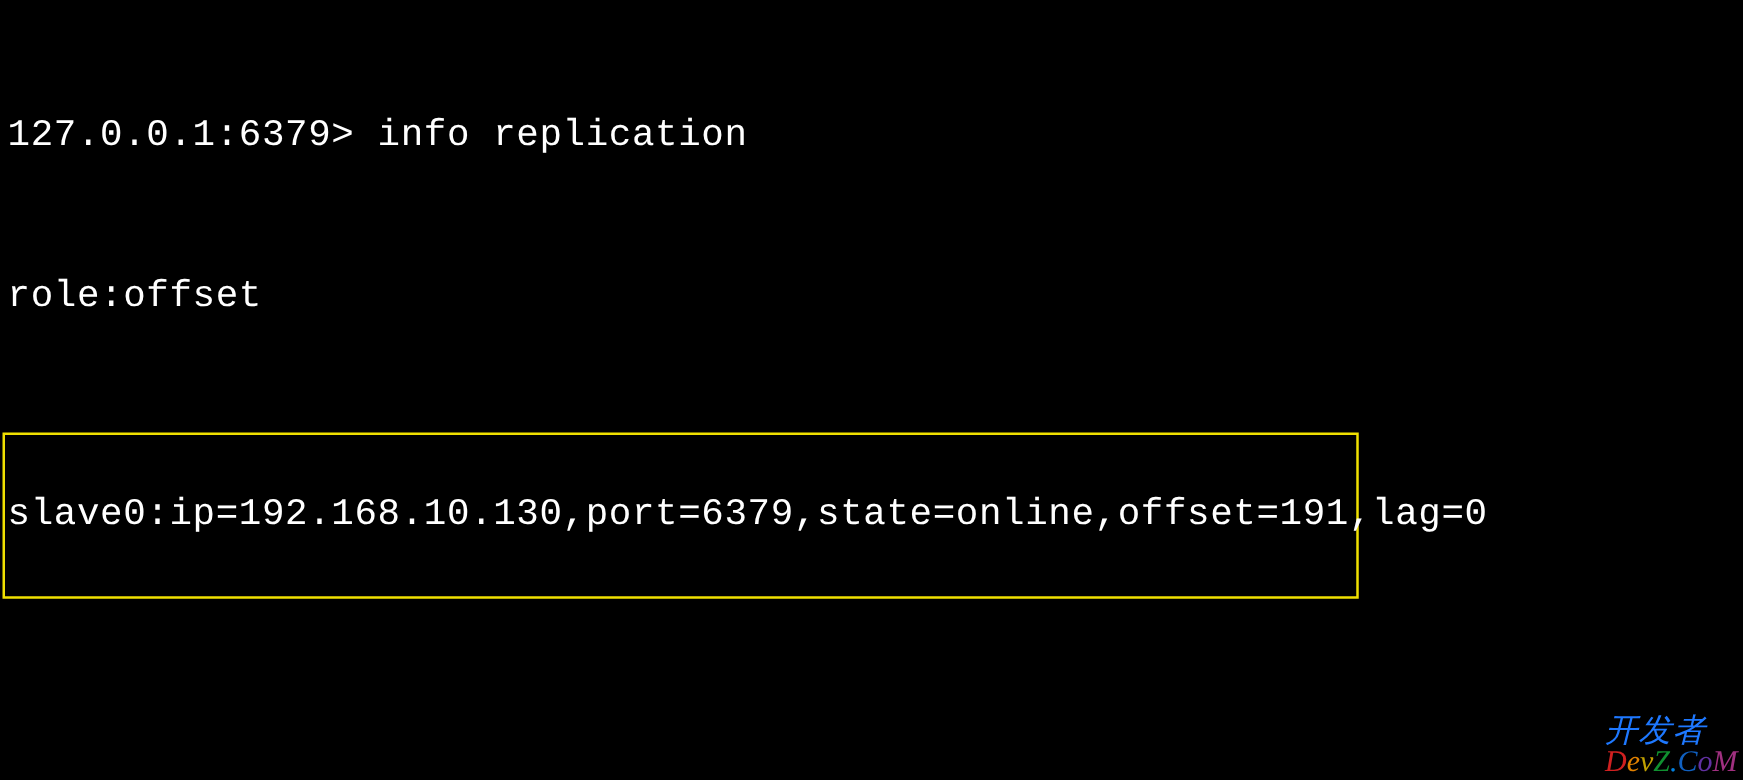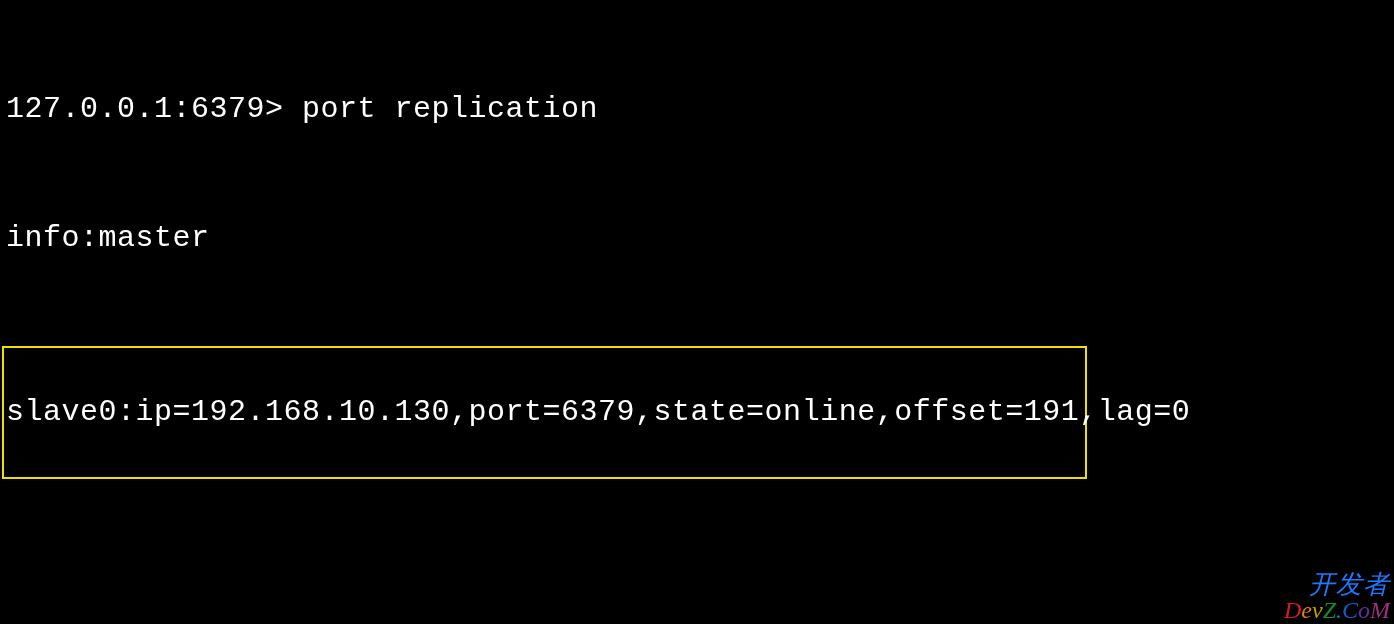--- a/index.html
+++ b/index.html
@@ -32,21 +32,21 @@
     width: 1085px;
     box-sizing: border-box;
   }
   .watermark {
     position: absolute;
     right: 4px;
     bottom: 2px;
     font-family: "Times New Roman", serif;
     font-style: italic;
     line-height: 1;
-    text-align: right;
+    text-align: left;
     pointer-events: none;
     user-select: none;
   }
   .watermark .wm-line1 {
     font-size: 26px;
     color: #1e78ff;
     letter-spacing: 1px;
     font-weight: 500;
   }
   .watermark .wm-line2 {
@@ -59,22 +59,22 @@
   .wm-Z { color:#109030; }
   .wm-dot { color:#0080e0; }
   .wm-C { color:#1060c0; }
   .wm-o { color:#6030a0; }
   .wm-M { color:#a03080; }
 </style>
 </head>
 <body>
 
 <div class="terminal">
-  <span class="line"><span>127.0.0.1:6379&gt; </span><span>port replication</span></span>
-  <span class="line">info:master</span>
+  <span class="line"><span>127.0.0.1:6379&gt; </span><span>info replication</span></span>
+  <span class="line">role:offset</span>
   <span class="highlight-box">
 <span class="line">slave0:ip=192.168.10.130,port=6379,state=online,offset=191,lag=0</span>
 </span>
 
 
 
 
 
 
 

